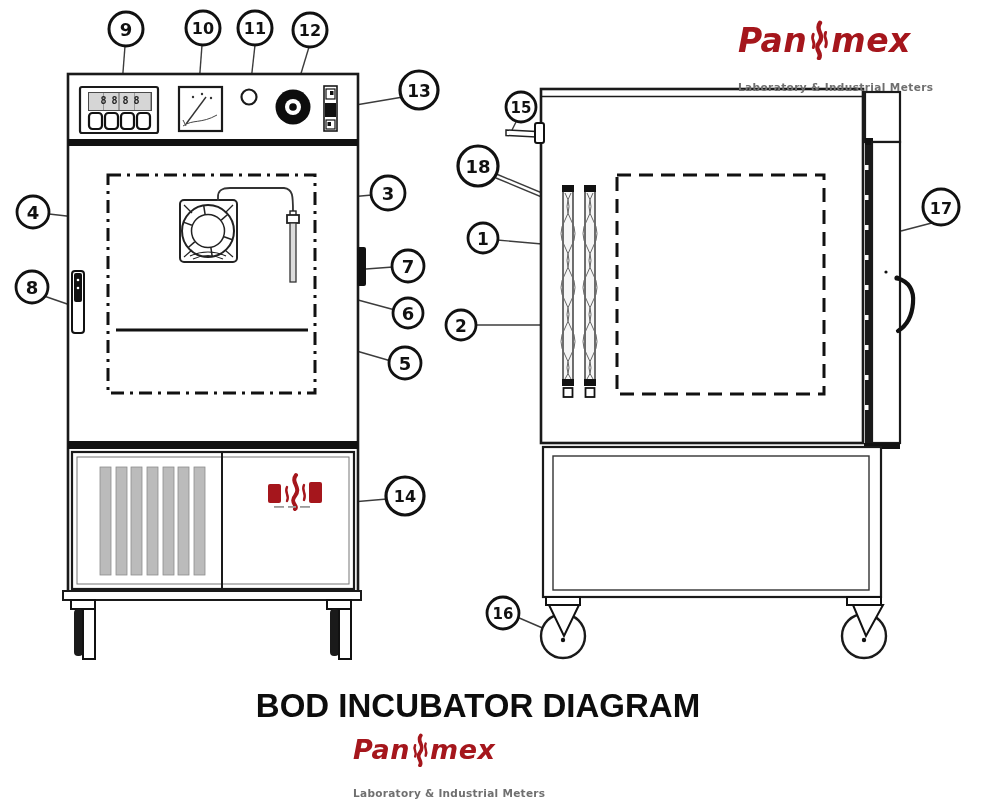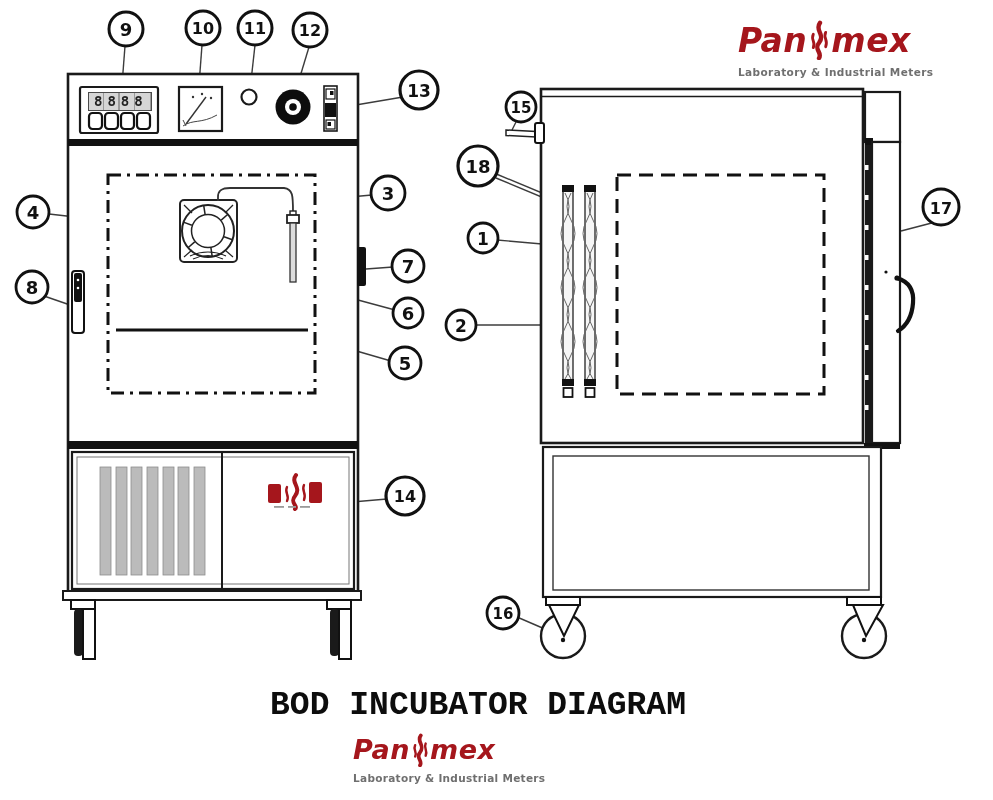--- a/index.html
+++ b/index.html
@@ -2,39 +2,39 @@
 <html><head>
 <meta charset="utf-8">
 <style>
   html,body{margin:0;padding:0;background:#ffffff;}
   .stage{position:relative;width:993px;height:800px;background:#ffffff;overflow:hidden;
          font-family:"DejaVu Sans",sans-serif;}
   .art{position:absolute;left:0;top:0;}
   .seg-display{
     position:absolute;left:88px;top:92px;width:64px;height:19px;
     background:#d6d6d6;border:1.5px solid #4a4a4a;box-sizing:border-box;
-    font-family:"DejaVu Sans Mono",monospace;font-weight:700;font-size:14px;
-    letter-spacing:5px;line-height:16px;color:#222;
+    font-family:"DejaVu Sans Mono",monospace;font-weight:700;font-size:10px;
+    letter-spacing:5px;text-align:center;line-height:16px;color:#222;
     text-indent:5px;
     background-image:repeating-linear-gradient(90deg,transparent 0 14px,#9a9a9a 14px 15.5px);
   }
   .title{
     position:absolute;left:120px;top:687px;width:716px;text-align:center;
     font-size:33px;font-weight:800;color:#0d0d0d;letter-spacing:0px;
-    font-family:Liberation Mono, monospace;
+    font-family:Liberation Sans, sans-serif;
   }
   .brand{position:absolute;}
   .brand-top{left:738px;top:20px;width:224px;}
   .brand-bottom{left:353px;top:733px;width:224px;}
   .brand-name{color:#a5161c;font-style:italic;font-weight:800;line-height:1;
               font-family:"DejaVu Sans",sans-serif;white-space:nowrap;}
   .brand-top .brand-name{font-size:33px;letter-spacing:0.5px;}
   .brand-bottom .brand-name{font-size:27px;letter-spacing:0.5px;}
   .brand-name .flame{display:inline-block;vertical-align:-8px;margin:0 -1px;}
-  .brand-tagline{color:#6f6f6f;font-weight:700;margin-top:1px;
+  .brand-tagline{color:#6f6f6f;font-weight:700;margin-top:16px;
                  font-family:"DejaVu Sans",sans-serif;}
   .brand-top .brand-tagline{font-size:10.5px;letter-spacing:0.4px;}
   .brand-bottom .brand-tagline{font-size:10.5px;letter-spacing:0.3px;}
   .callout-num{font-family:"DejaVu Sans",sans-serif;font-weight:700;fill:#111;}
 </style>
 </head>
 <body>
 
 <div class="stage">
 

